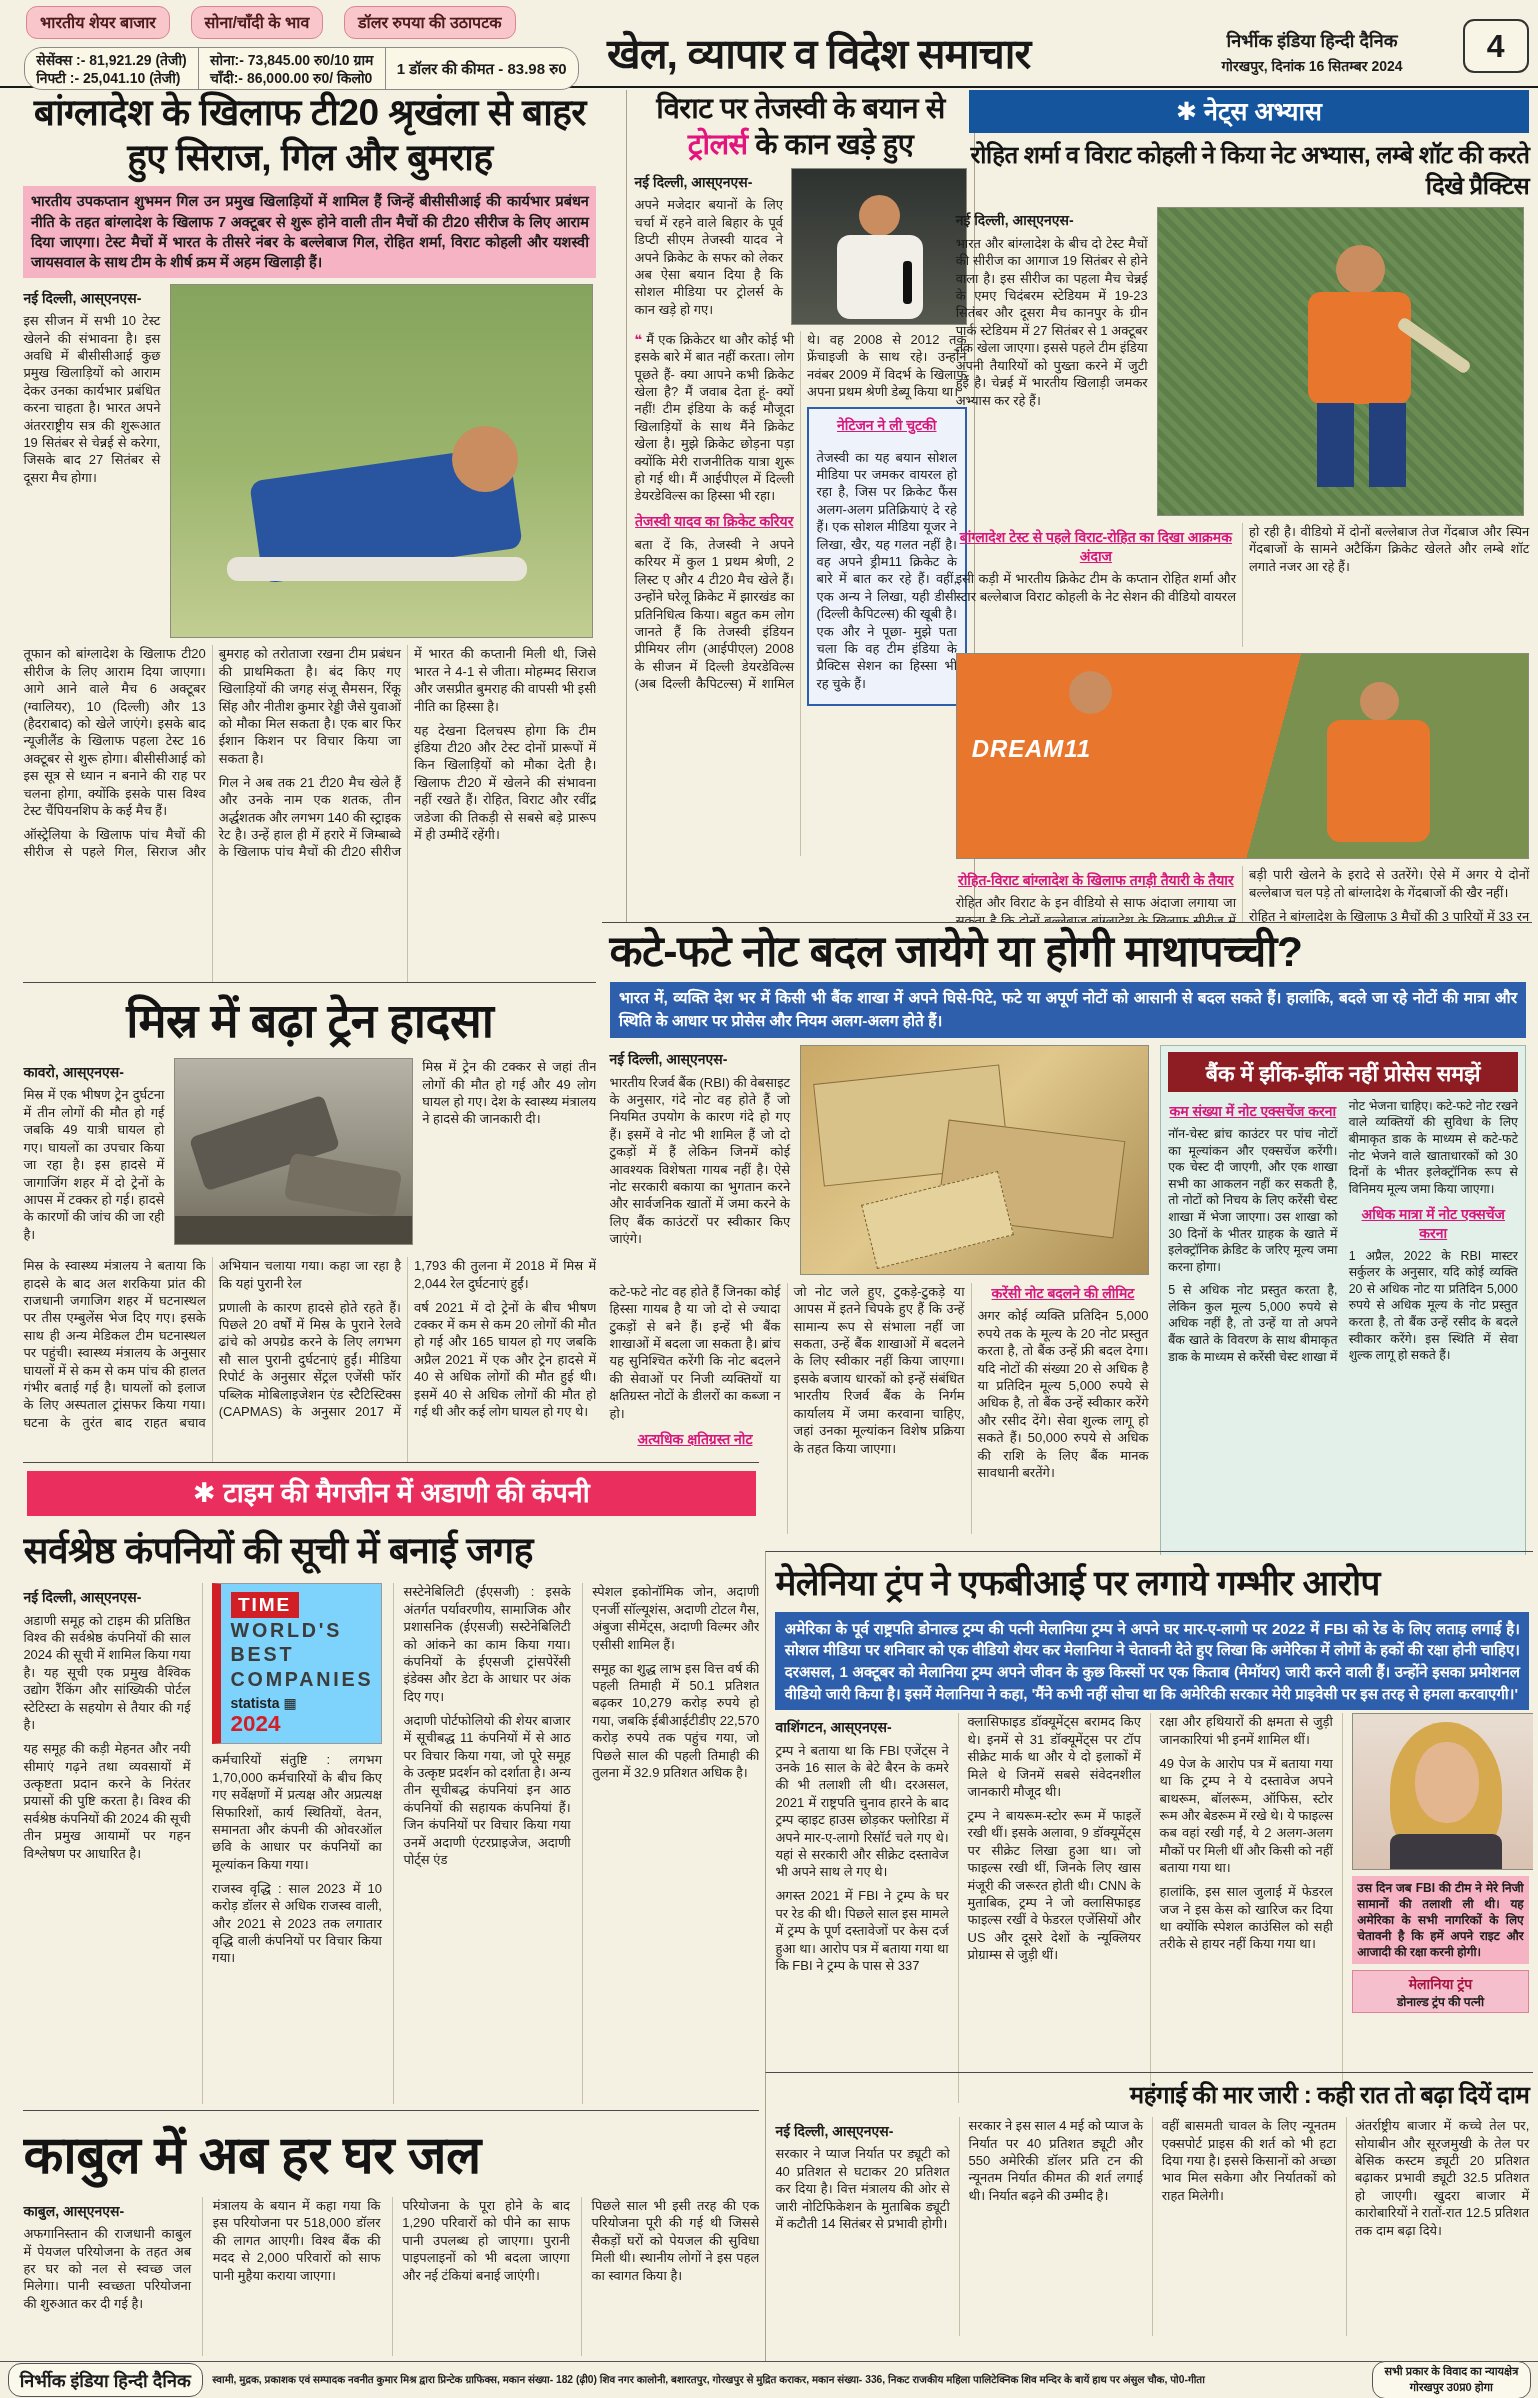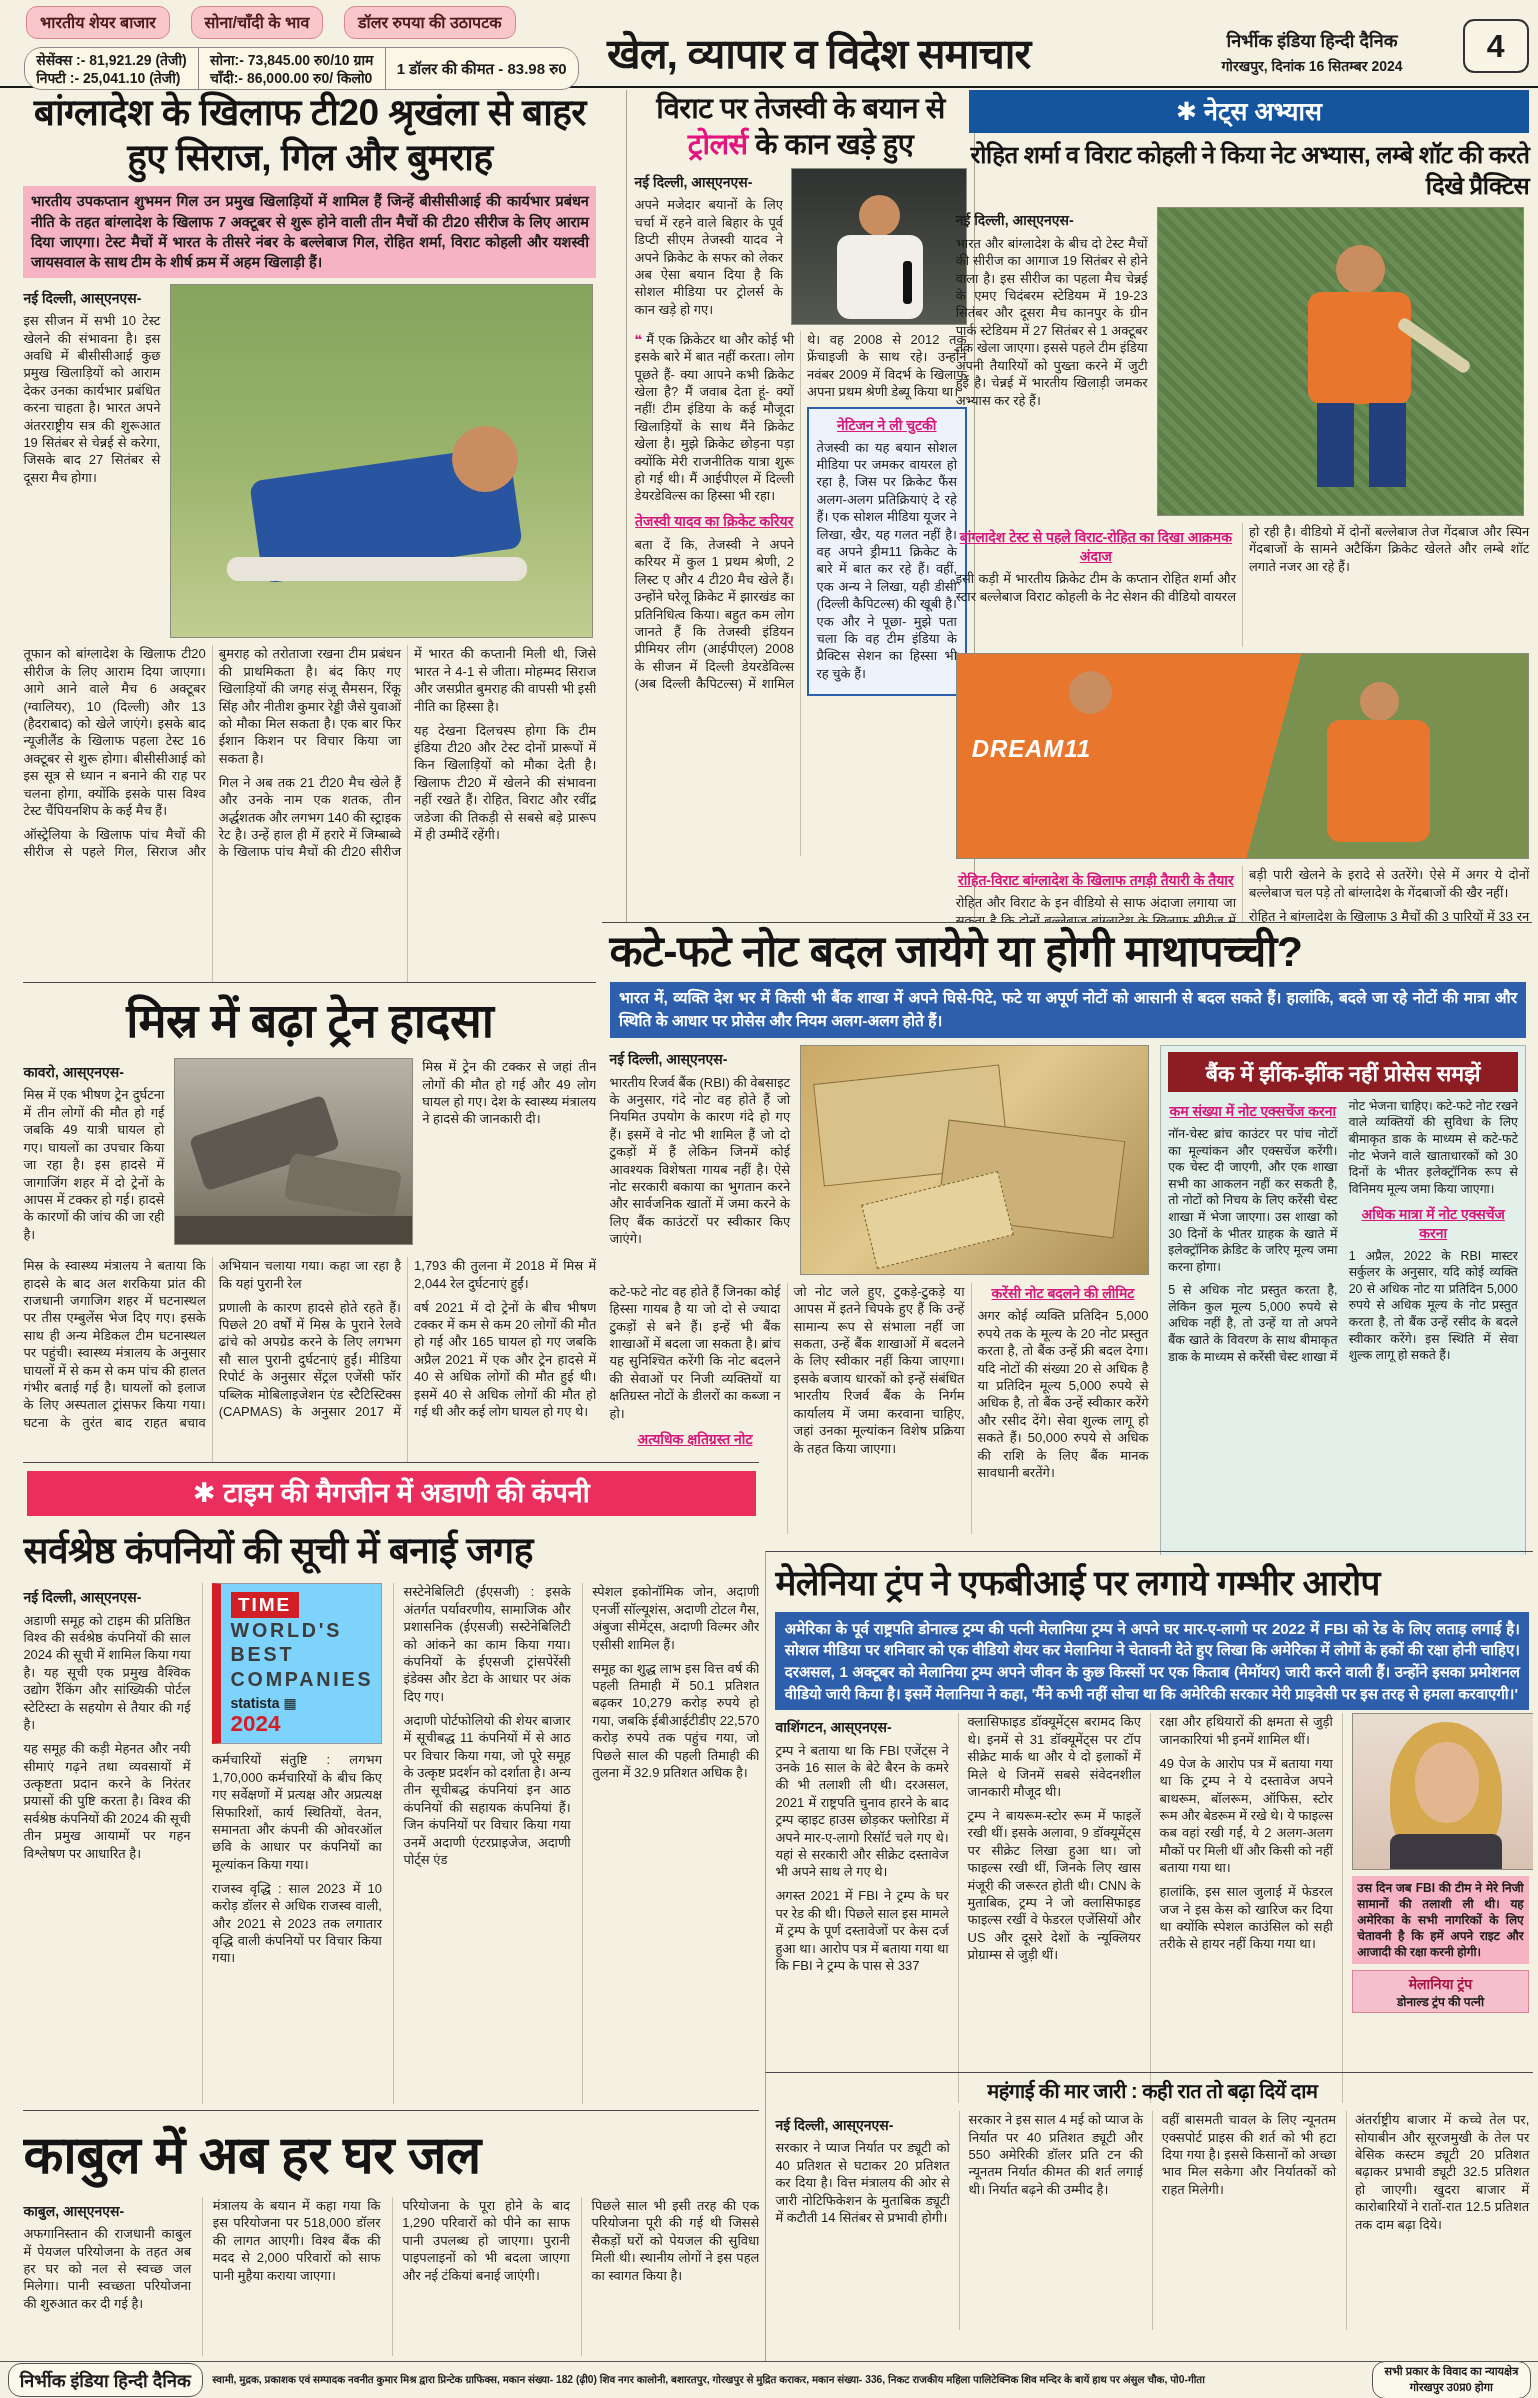--- a/index.html
+++ b/index.html
@@ -31,21 +31,21 @@
   .hl  { font-weight:bold; color:#141414; text-align:center; letter-spacing:-0.5px; }
   .byline { font-weight:bold; font-size:14px; margin:3.7px 0 5.6px 0; }
   .body-p { font-size:13px; line-height:1.34; text-align:justify; margin-bottom:6.6px; }
   .subhead { color:#d6187d; font-weight:bold; font-size:14px; text-align:center;
              text-decoration:underline; margin:3.7px 0 5.6px 0; }
   .quote { font-size:13px; line-height:1.34; text-align:justify; margin-bottom:6.6px; }
   .quote::before { content:"❝ "; color:#d6187d; font-weight:bold; }
   .cols2 { columns:2; column-gap:13px; column-rule:0.9px solid #c6bfaa; }
   .cols3 { columns:3; column-gap:13px; column-rule:0.9px solid #c6bfaa; }
   .note-box { border:2.3px solid #2d5fad; background:#eef3fb; padding:5.6px 7.5px; margin:3.7px 0; break-inside:avoid; }
-  .note-box .nb-t { color:#d6187d; font-weight:bold; text-align:center; font-size:14px; margin-bottom:5px; text-decoration:underline;}
+  .note-box .nb-t { color:#d6187d; font-weight:bold; text-align:center; font-size:14px; margin-bottom:15px; text-decoration:underline;}
   .intro-blue { background:#2d5fad; color:#fff; font-weight:bold; font-size:15.5px; line-height:1.45;
                 padding:5.6px 9.4px; text-align:justify; }
   .banner { color:#fff; font-weight:bold; text-align:center; }
   .ph { position:relative; overflow:hidden; border:0.9px solid #8c8c7e; flex:none; }
   .fig { position:absolute; }
   
   #artA { left:23.4px; top:90px; width:573px; height:892px; }
   #artA .hl { font-size:37px; line-height:1.22; }
   #artA .intro { background:#f5b3c3; font-weight:bold; font-size:14.5px; line-height:1.4;
                  padding:5.6px 7.5px; margin-top:5.6px; text-align:justify; }
@@ -116,21 +116,21 @@
   .cap-box .c2 { font-weight:bold; font-size:12px; }
   
   #artH { left:23.4px; top:2110px; width:736px; height:251px; border-top:1.9px solid #4a4a4a; padding-top:5.6px; }
   #artH .hl { font-size:52px; text-align:left; white-space:nowrap; }
   #artH .hcols { display:flex; gap:11.2px; margin-top:9.4px; height:159px; }
   #artH .hcol { flex:1; border-left:0.9px solid #c6bfaa; padding-left:9.4px; }
   #artH .hcol:first-child { border-left:none; padding-left:0; }
   
   #artI { left:765px; top:2072px; width:768px; height:289px; border-top:1.9px solid #4a4a4a;
           border-left:1.4px solid #a9a290; padding:3.7px 3.7px 0 9.4px; }
-  #artI .hl { font-size:20px; text-align:center; white-space:nowrap; }
+  #artI .hl { font-size:24px; text-align:right; white-space:nowrap; }
   #artI .icols { display:flex; gap:9.4px; margin-top:7.5px; height:219px; }
   #artI .icol { flex:1; border-left:0.9px solid #c6bfaa; padding-left:8.4px; }
   #artI .icol:first-child { border-left:none; padding-left:0; }
   
   #footer { position:absolute; left:0; top:2361px; width:1538px; height:37px; border-top:1.9px solid #555;
             display:flex; align-items:center; gap:9.4px; padding:1.9px 7.5px; background:#f5f1e2; }
   .fbrand { border:1.9px solid #555; border-radius:13px; background:#fbf8ec; font-weight:bold; font-size:18px;
             padding:3.7px 11.2px; white-space:nowrap; }
   .ftext { flex:1; font-size:10.3px; font-weight:bold; line-height:1.45; color:#222; }
   .fright { border:1.9px solid #555; border-radius:13px; background:#fbf8ec; font-weight:bold; font-size:11.2px;

